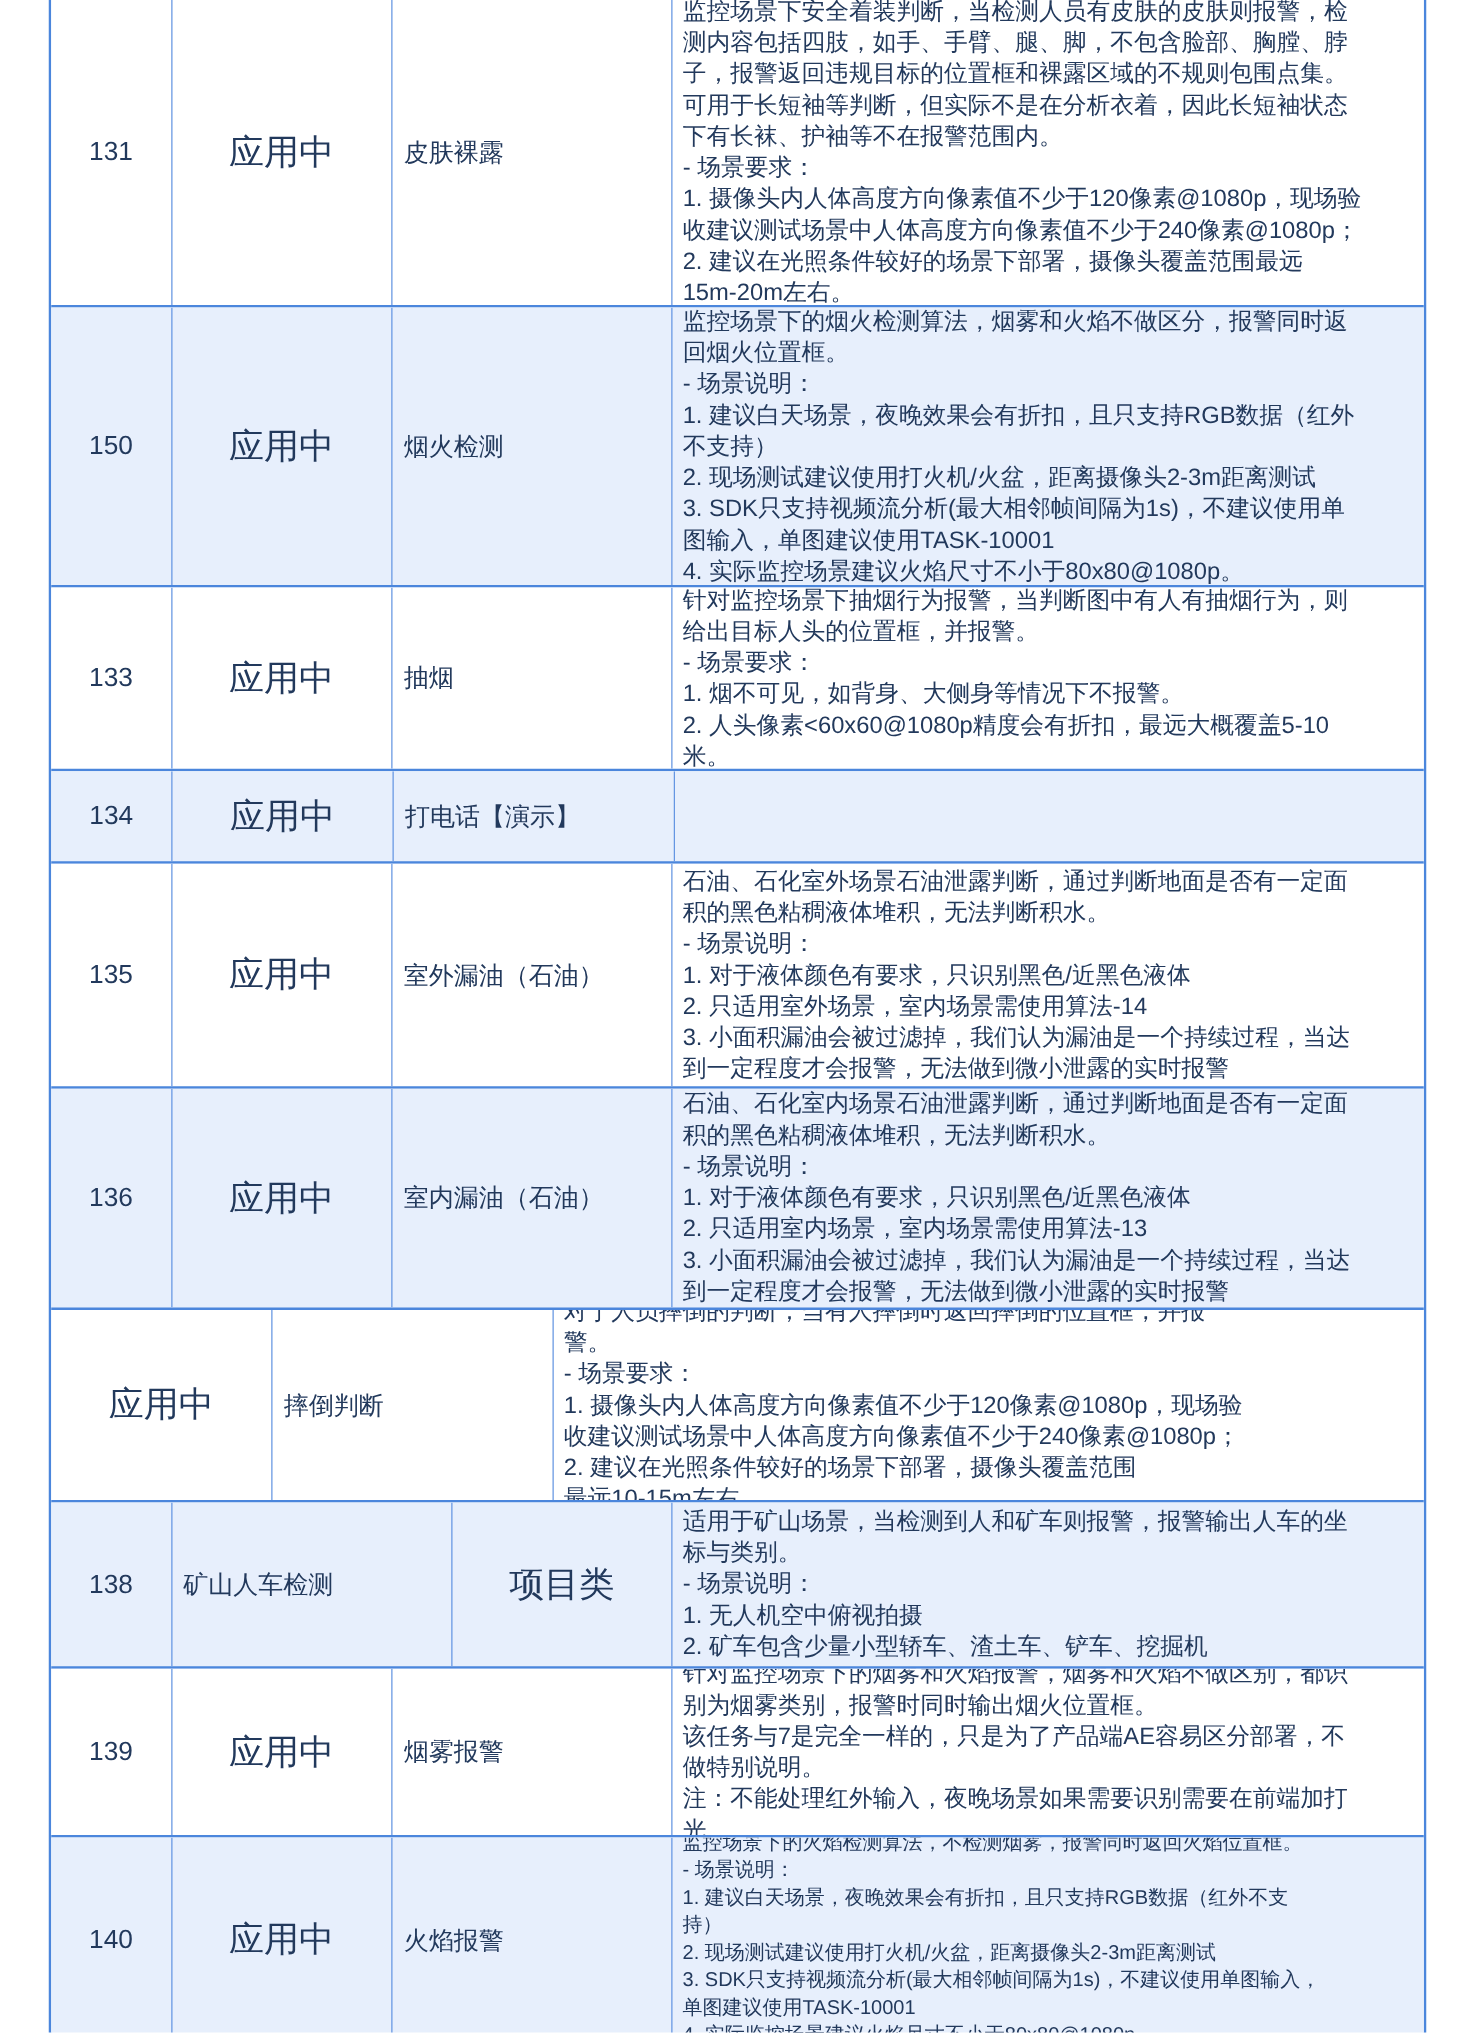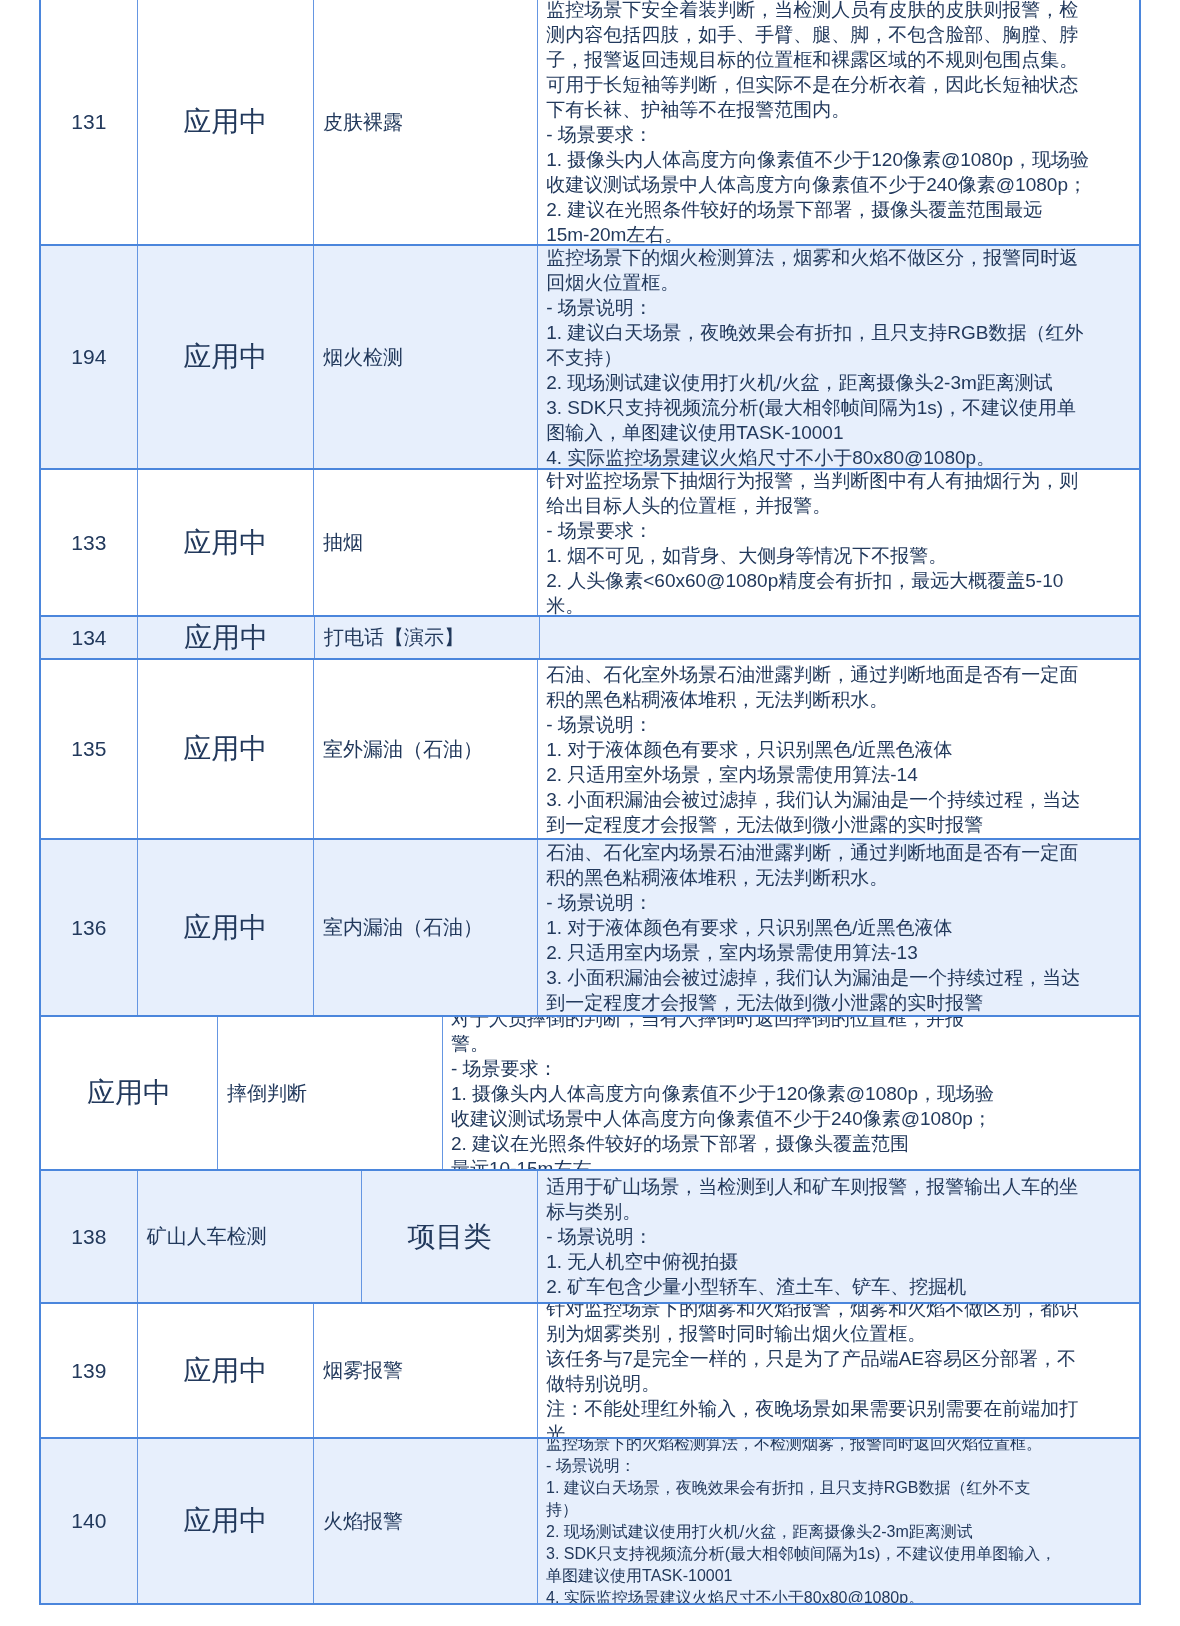--- a/index.html
+++ b/index.html
@@ -22,21 +22,21 @@
     display: flex;
     width: 100%;
     border-bottom: 2px solid #4b86dc;
     background: #ffffff;
     overflow: hidden;
   }
   .trow.alt { background: #e7effc; }
   .r0 { height: 246px; }
   .r1 { height: 224px; }
   .r2 { height: 147px; }
-  .r3 { height: 43px;  }
+  .r3 { height: 74px;  }
   .r4 { height: 180px; }
   .r5 { height: 177px; }
   .r6 { height: 154px; }
   .r7 { height: 133px; }
   .r8 { height: 135px; }
   .r9 { height: 166px; }
   .cell {
     display: flex;
     align-items: center;
     border-right: 1.5px solid #6596e2;
@@ -82,21 +82,21 @@
       <div class="cell status">应用中</div>
       <div class="cell name">皮肤裸露</div>
       <div class="cell desc">监控场景下安全着装判断，当检测人员有皮肤的皮肤则报警，检测内容包括四肢，如手、手臂、腿、脚，不包含脸部、胸膛、脖子，报警返回违规目标的位置框和裸露区域的不规则包围点集。可用于长短袖等判断，但实际不是在分析衣着，因此长短袖状态下有长袜、护袖等不在报警范围内。
 - 场景要求：
 1. 摄像头内人体高度方向像素值不少于120像素@1080p，现场验收建议测试场景中人体高度方向像素值不少于240像素@1080p；
 2. 建议在光照条件较好的场景下部署，摄像头覆盖范围最远
 15m-20m左右。</div>
     </div>
 
     <div class="trow r1 alt">
-      <div class="cell id">194</div>
+      <div class="cell id">150</div>
       <div class="cell status">应用中</div>
       <div class="cell name">烟火检测</div>
       <div class="cell desc">监控场景下的烟火检测算法，烟雾和火焰不做区分，报警同时返回烟火位置框。
 - 场景说明：
 1. 建议白天场景，夜晚效果会有折扣，且只支持RGB数据（红外不支持）
 2. 现场测试建议使用打火机/火盆，距离摄像头2-3m距离测试
 3. SDK只支持视频流分析(最大相邻帧间隔为1s)，不建议使用单图输入，单图建议使用TASK-10001
 4. 实际监控场景建议火焰尺寸不小于80x80@1080p。</div>
     </div>
 

